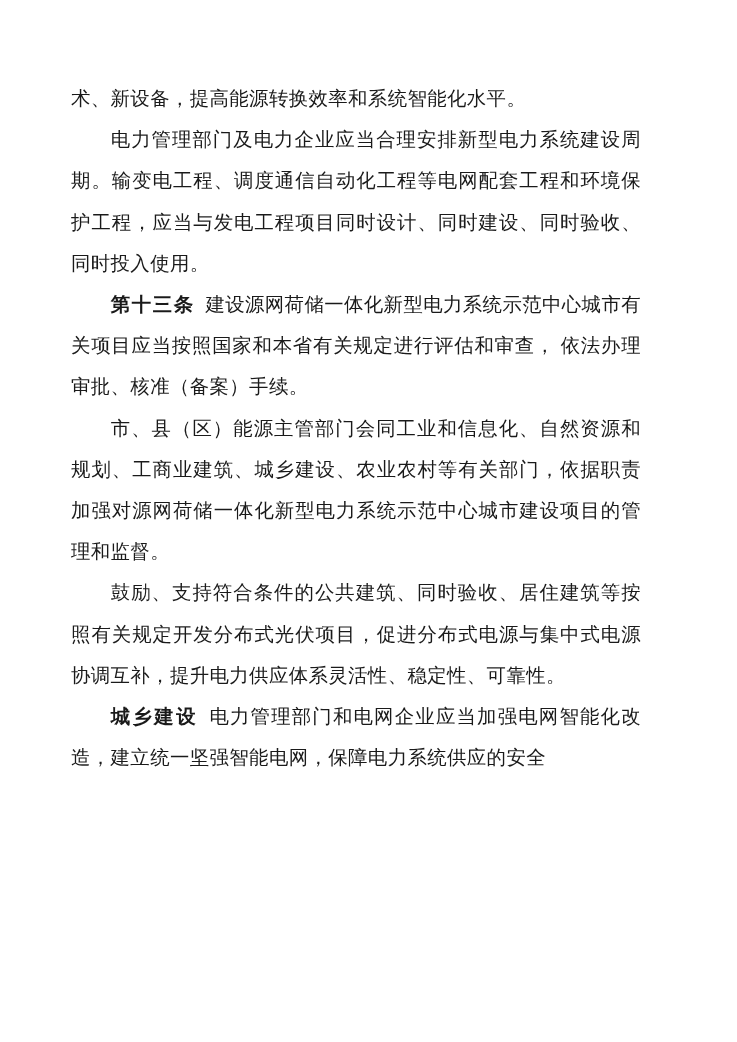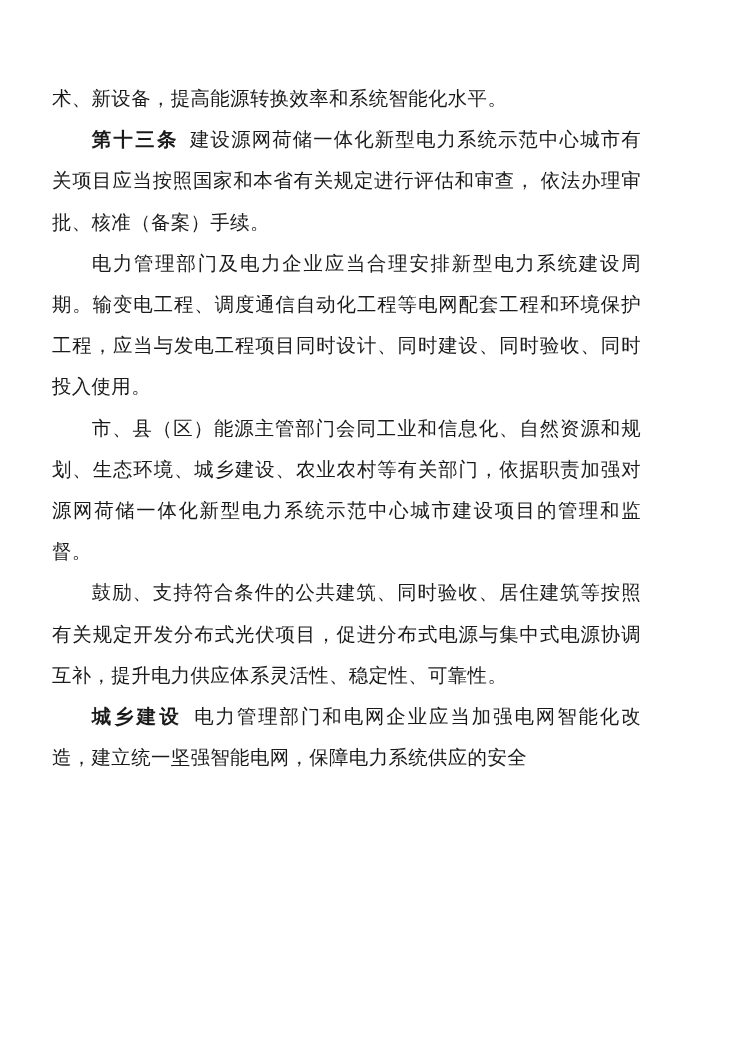--- a/index.html
+++ b/index.html
@@ -12,21 +12,21 @@
     background: #ffffff;
     font-family: "Liberation Serif", "DejaVu Serif", serif;
     color: #1a1a1a;
     overflow: hidden;
   }
   .page {
     position: relative;
     width: 737px;
     height: 890px;
     box-sizing: border-box;
-    padding: 78px 96px 40px 52px;
+    padding: 78px 96px 40px 71px;
   }
   .doc-body {
     font-size: 19.4px;
     line-height: 41.2px;
     text-align: justify;
     text-justify: inter-ideograph;
     letter-spacing: 0.4px;
   }
   p.para {
     margin: 0;
@@ -43,19 +43,19 @@
     display: inline-block;
     width: 0.55em;
   }
 </style>
 </head>
 <body>
 
 <div class="page">
   <div class="doc-body" id="doc-body">
       <p class="para"><span>术、新设备，提高能源转换效率和系统智能化水平。</span></p>
+      <p class="para indent"><span>电力管理部门及电力企业应当合理安排新型电力系统建设周期。输变电工程、调度通信自动化工程等电网配套工程和环境保护工程，应当与发电工程项目同时设计、同时建设、同时验收、同时投入使用。</span></p>
       <p class="para indent"><span class="article-label">第十三条</span><span class="article-gap"></span><span>建设源网荷储一体化新型电力系统示范中心城市有关项目应当按照国家和本省有关规定进行评估和审查， 依法办理审批、核准（备案）手续。</span></p>
-      <p class="para indent"><span>电力管理部门及电力企业应当合理安排新型电力系统建设周期。输变电工程、调度通信自动化工程等电网配套工程和环境保护工程，应当与发电工程项目同时设计、同时建设、同时验收、同时投入使用。</span></p>
-      <p class="para indent"><span>市、县（区）能源主管部门会同工业和信息化、自然资源和规划、生态环境、城乡建设、农业农村等有关部门，依据职责加强对源网荷储一体化新型电力系统示范中心城市建设项目的管理和监督。</span></p>
+      <p class="para indent"><span>市、县（区）能源主管部门会同工业和信息化、自然资源和规划、工商业建筑、城乡建设、农业农村等有关部门，依据职责加强对源网荷储一体化新型电力系统示范中心城市建设项目的管理和监督。</span></p>
       <p class="para indent"><span>鼓励、支持符合条件的公共建筑、同时验收、居住建筑等按照有关规定开发分布式光伏项目，促进分布式电源与集中式电源协调互补，提升电力供应体系灵活性、稳定性、可靠性。</span></p>
       <p class="para indent"><span class="article-label">城乡建设</span><span class="article-gap"></span><span>电力管理部门和电网企业应当加强电网智能化改造，建立统一坚强智能电网，保障电力系统供应的安全</span></p>
     </div>
 </div>
 
 </body></html>

